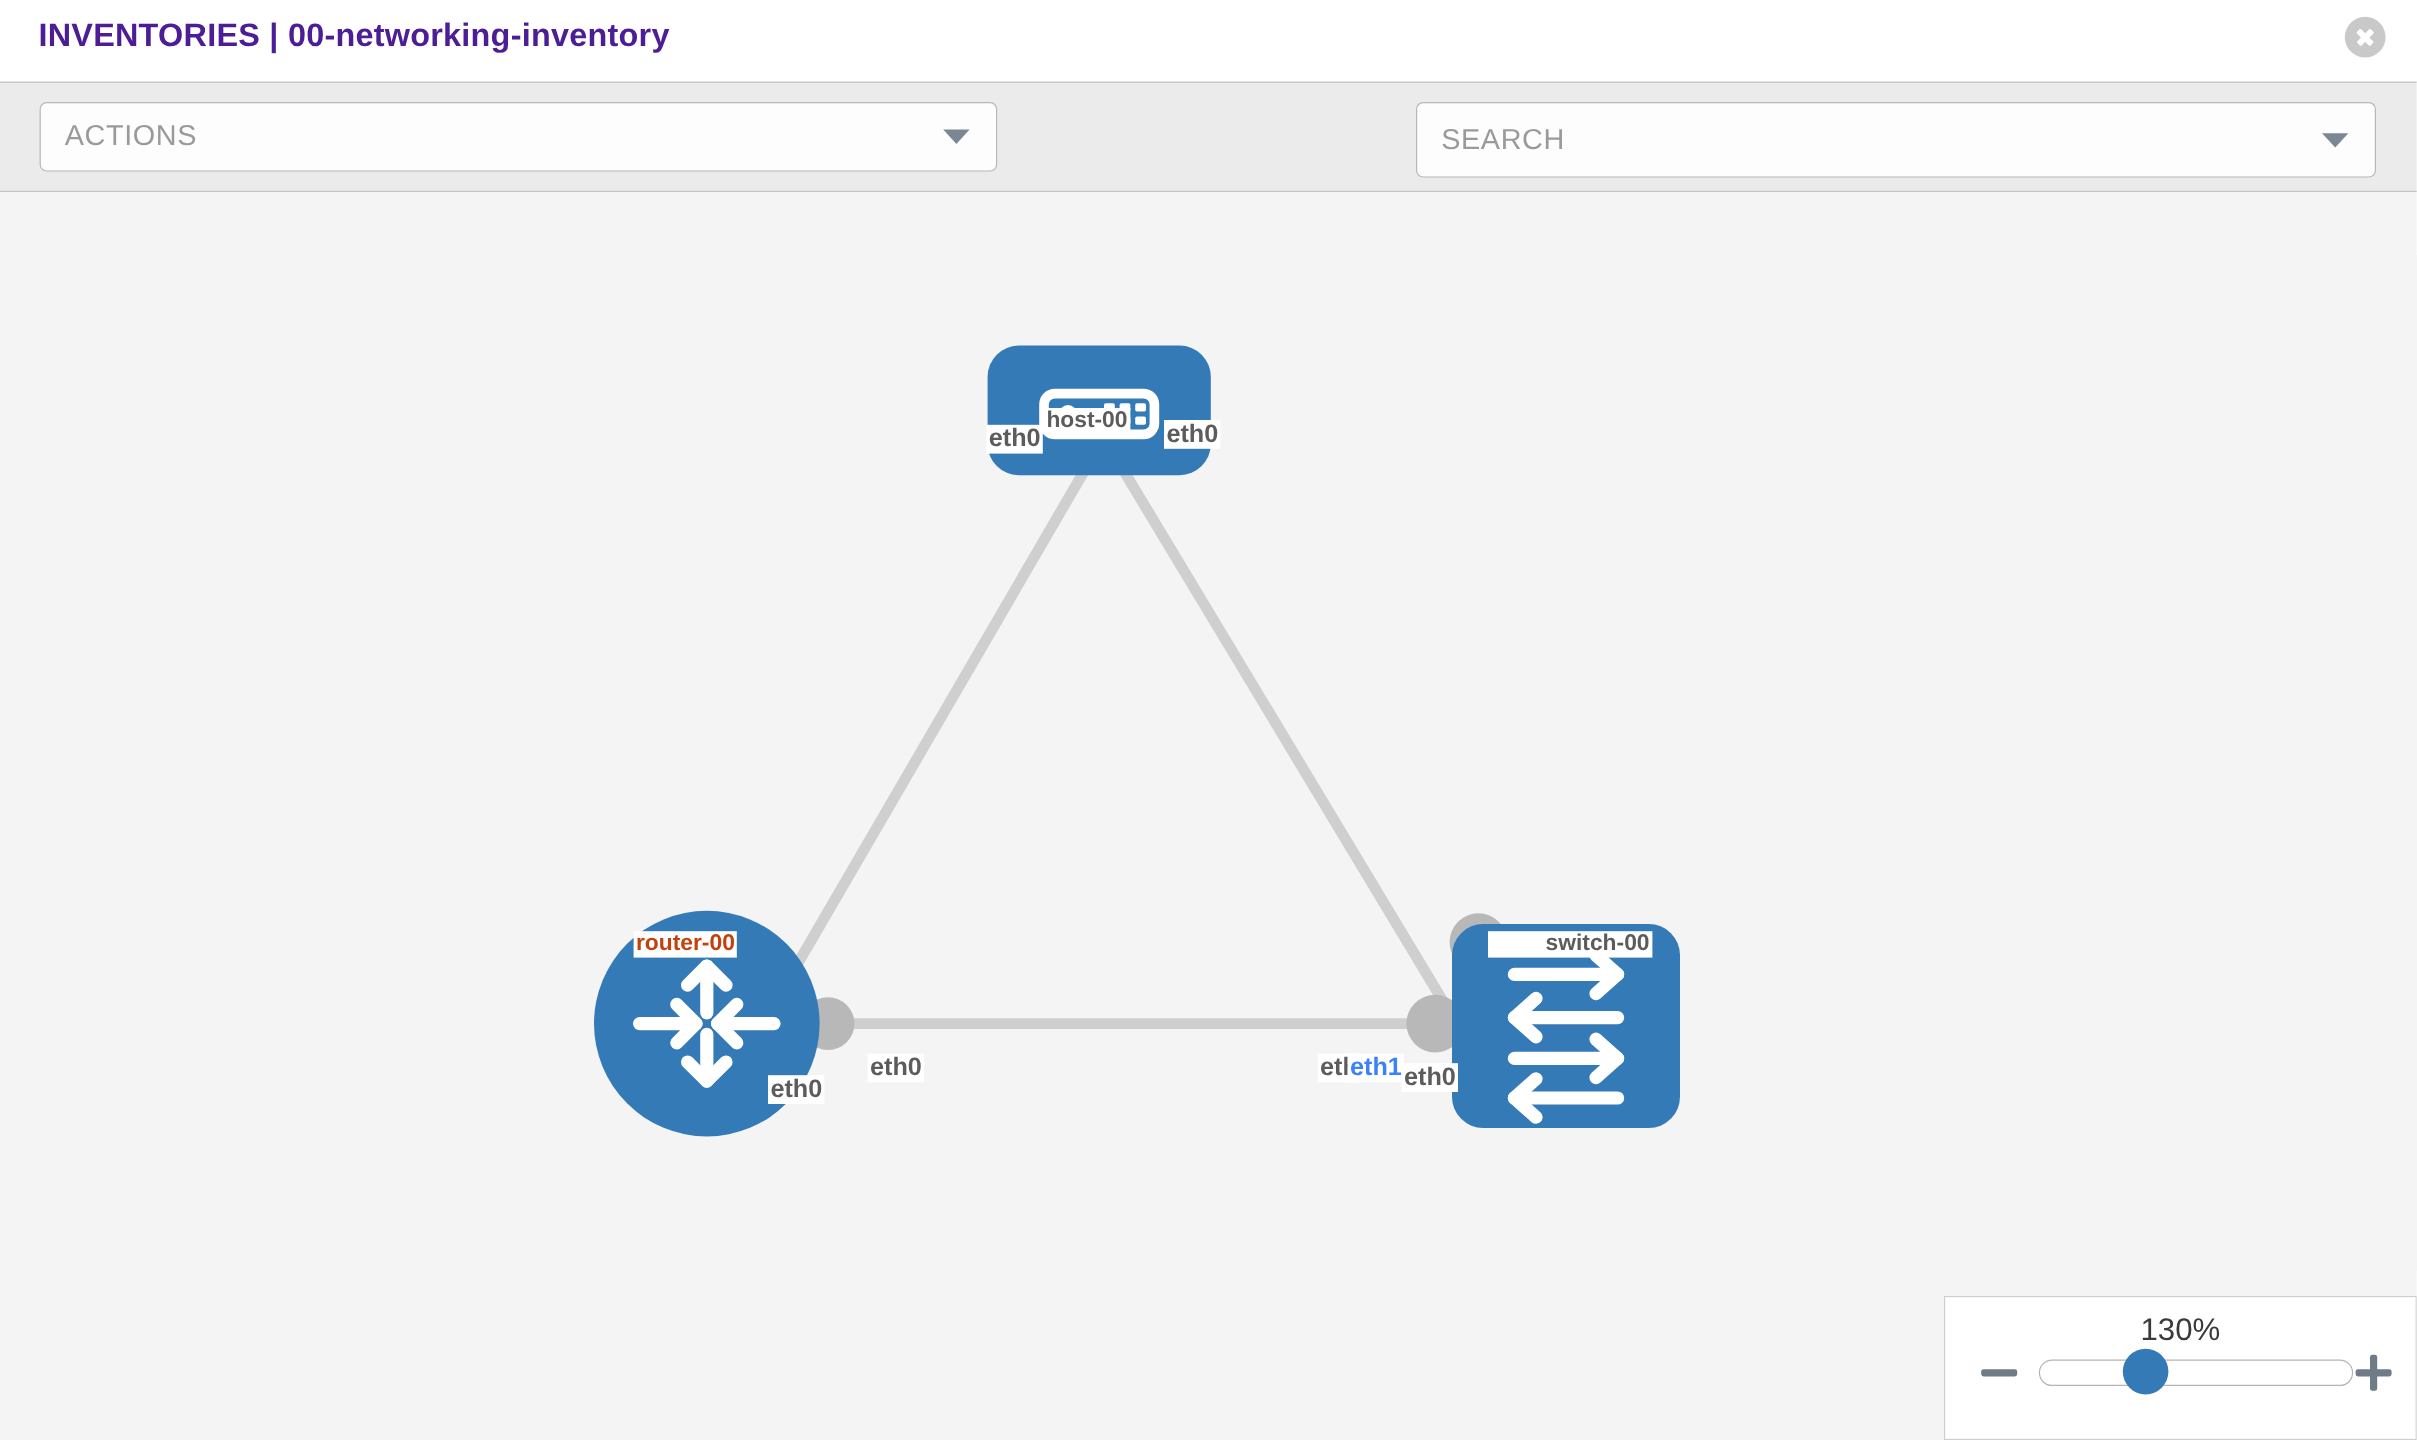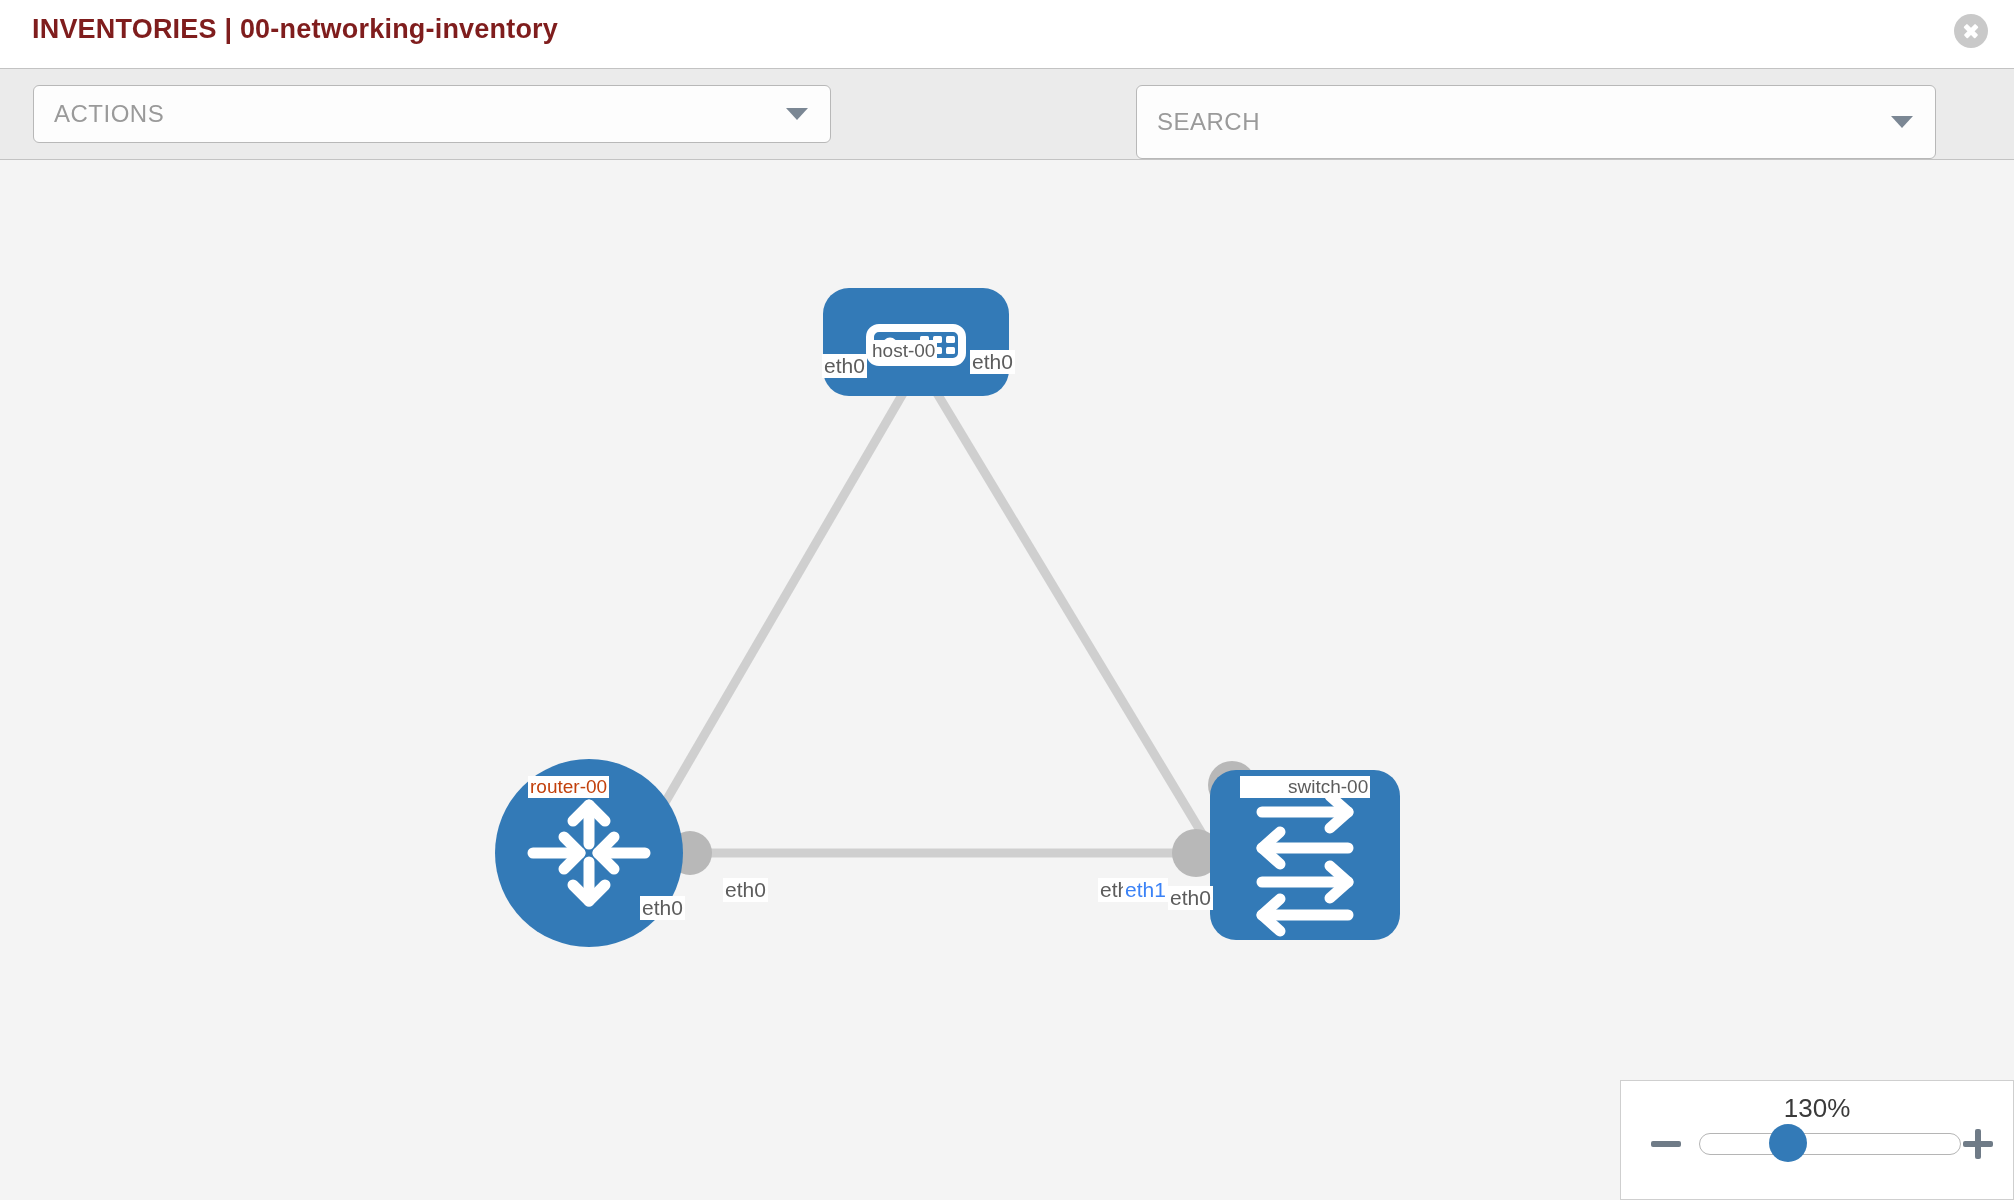--- a/index.html
+++ b/index.html
@@ -27,21 +27,21 @@
     height: 68px;
     background: #ffffff;
     box-sizing: border-box;
   }
   .header-title {
     position: absolute;
     left: 32px;
     top: 14px;
     font-size: 27px;
     font-weight: bold;
-    color: #7f1d1d;
+    color: #4c1d95;
     letter-spacing: 0.2px;
     white-space: nowrap;
   }
   .close-btn {
     position: absolute;
     right: 26px;
     top: 14px;
     width: 34px;
     height: 34px;
     border-radius: 50%;
@@ -97,40 +97,41 @@
     right: 22px;
     top: 50%;
     transform: translateY(-50%);
     width: 0; height: 0;
     border-left: 11px solid transparent;
     border-right: 11px solid transparent;
     border-top: 12px solid #7b8794;
   }
 
   #actions-select { left: 33px; top: 16px; width: 798px; height: 58px; }
-  #search-select  { left: 1136px; top: 16px; width: 800px; height: 74px; }
+  #search-select  { left: 1180px; top: 16px; width: 800px; height: 63px; }
 
   .tool-icon {
     position: absolute;
     top: 86px;
     width: 48px;
     height: 48px;
     cursor: pointer;
   }
   #wrench-icon { left: 1040px; }
   #key-icon    { left: 1108px; }
 
   
   .canvas {
     position: absolute;
     left: 0; top: 160px;
     width: 2014px;
     height: 1040px;
     background: #f4f4f4;
     overflow: hidden;
+    font-weight: bold;
   }
   .canvas svg { position: absolute; left: 0; top: 0; }
 
   
   .lbl {
     position: absolute;
     background: #ffffff;
     color: #5c5c5c;
     white-space: nowrap;
     line-height: 1.05;

